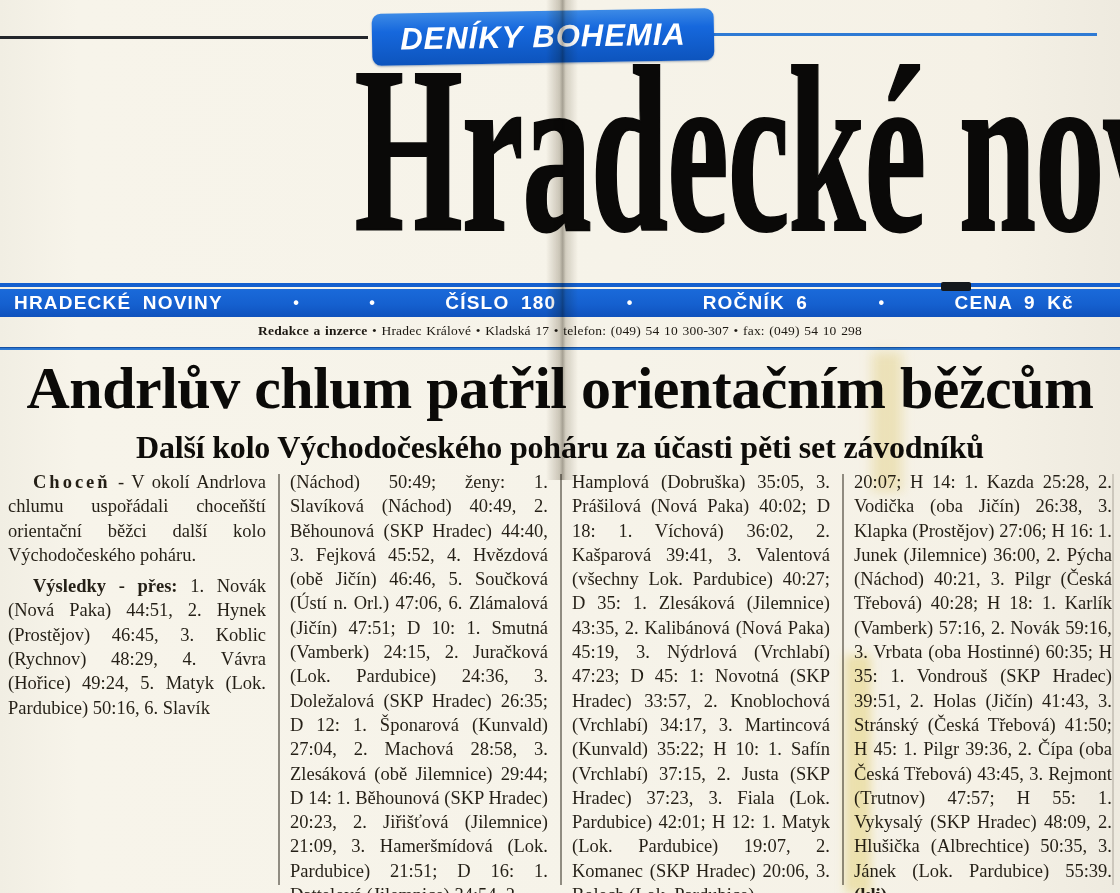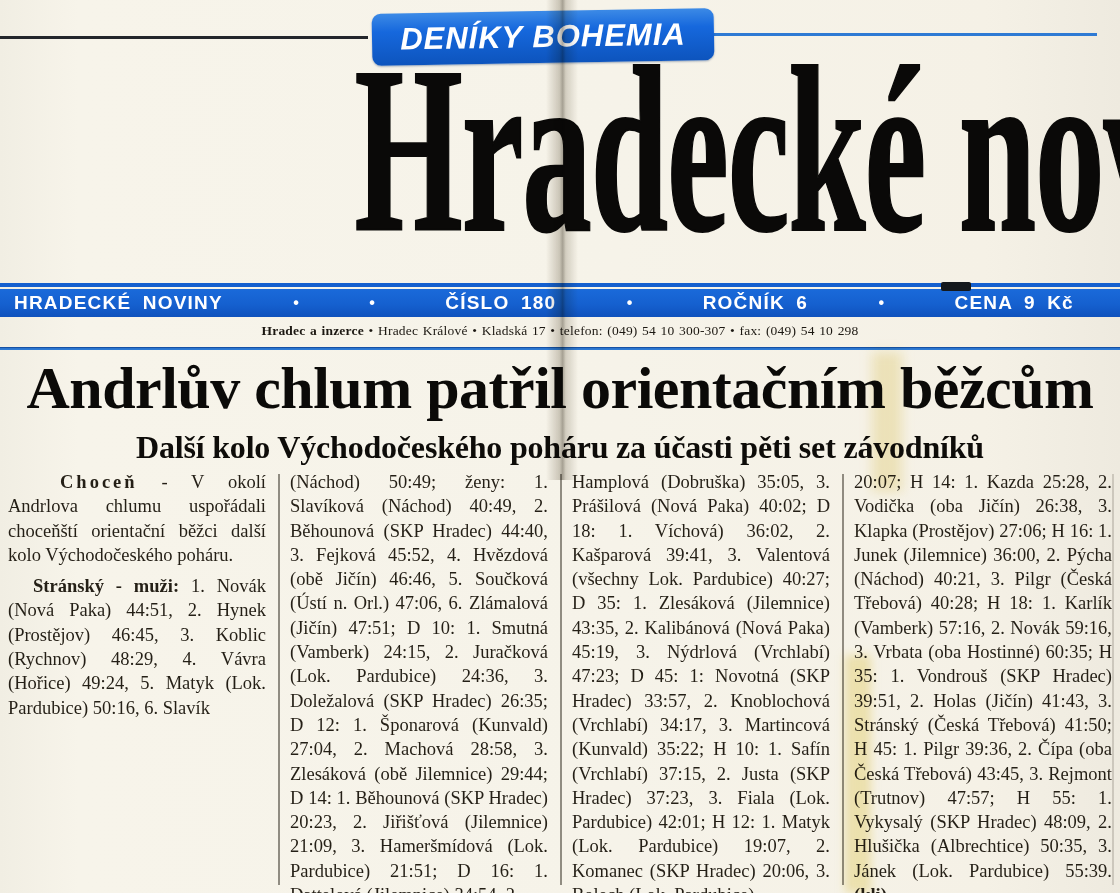--- a/index.html
+++ b/index.html
@@ -63,21 +63,21 @@
     font-size:32px; font-weight:700; color:#0e0c09; letter-spacing:-0.2px; white-space:nowrap;
   }
   
   .columns {
     position:absolute; left:8px; top:470px; width:1104px;
     display:flex; gap:24px;
   }
   .col { flex:1 1 0; font-size:18.5px; line-height:24.3px; text-align:justify; color:#241f16; }
   .col p { margin:0 0 7px 0; }
   .col p.indent { text-indent:25px; }
-  .lead-spaced { font-weight:bold; letter-spacing:3px;margin-left:27px; }
+  .lead-spaced { font-weight:bold; letter-spacing:3px; }
   .b { font-weight:bold; }
   .divider { position:absolute; top:474px; width:1.5px; height:411px; background:rgba(60,54,44,.55); }
   .div1 { left:278px; } .div2 { left:560px; } .div3 { left:842px; }
   .div4 { left:1112px; opacity:.35; }
   
   .crease {
     position:absolute; left:546px; top:0; width:32px; height:480px;
     background:linear-gradient(90deg, rgba(120,110,90,0) 0%, rgba(125,115,95,.34) 42%, rgba(82,74,58,.48) 52%, rgba(125,115,95,.28) 62%, rgba(120,110,90,0) 100%);
     mix-blend-mode:multiply; pointer-events:none;
   }
@@ -113,32 +113,32 @@
       <span class="bullet">•</span>
       <span>ČÍSLO 180</span>
       <span class="bullet">•</span>
       <span>ROČNÍK 6</span>
       <span class="bullet">•</span>
       <span>CENA 9 Kč</span>
     </div>
   </div>
 
   <div class="contact">
-    <span class="b">Hradec a inzerce</span><span> • Hradec Králové • Kladská 17 • telefon: (049) 54 10 300-307 • fax: (049) 54 10 298</span>
+    <span class="b">Redakce a inzerce</span><span> • Hradec Králové • Kladská 17 • telefon: (049) 54 10 300-307 • fax: (049) 54 10 298</span>
   </div>
 
   <div class="section-rule"></div>
 
   <div class="headline">Andrlův chlum patřil orientačním běžcům</div>
   <div class="subheadline">Další kolo Východočeského poháru za účasti pěti set závodníků</div>
 
   <div class="columns">
     <div class="col">
       <p class="indent"><span class="lead-spaced">Choceň</span><span> - V okolí Andrlova chlumu uspořádali choceňští orientační běžci další kolo Východočeského poháru.</span></p>
-      <p class="indent"><span class="b">Stránský - muži:</span><span> 1. Novák (Nová Paka) 44:51, 2. Hynek (Prostějov) 46:45, 3. Koblic (Rychnov) 48:29, 4. Vávra (Hořice) 49:24, 5. Matyk (Lok. Pardubice) 50:16, 6. Slavík</span></p>
+      <p class="indent"><span class="b">Výsledky - přes:</span><span> 1. Novák (Nová Paka) 44:51, 2. Hynek (Prostějov) 46:45, 3. Koblic (Rychnov) 48:29, 4. Vávra (Hořice) 49:24, 5. Matyk (Lok. Pardubice) 50:16, 6. Slavík</span></p>
     </div>
     <div class="col">
       <p>(Náchod) 50:49; ženy: 1. Slavíková (Náchod) 40:49, 2. Běhounová (SKP Hradec) 44:40, 3. Fejková 45:52, 4. Hvězdová (obě Jičín) 46:46, 5. Součková (Ústí n. Orl.) 47:06, 6. Zlámalová (Jičín) 47:51; D 10: 1. Smutná (Vamberk) 24:15, 2. Juračková (Lok. Pardubice) 24:36, 3. Doležalová (SKP Hradec) 26:35; D 12: 1. Šponarová (Kunvald) 27:04, 2. Machová 28:58, 3. Zlesáková (obě Jilemnice) 29:44; D 14: 1. Běhounová (SKP Hradec) 20:23, 2. Jiřišťová (Jilemnice) 21:09, 3. Hameršmídová (Lok. Pardubice) 21:51; D 16: 1. Dattelová (Jilemnice) 34:54, 2.</p>
     </div>
     <div class="col">
       <p>Hamplová (Dobruška) 35:05, 3. Prášilová (Nová Paka) 40:02; D 18: 1. Víchová) 36:02, 2. Kašparová 39:41, 3. Valentová (všechny Lok. Pardubice) 40:27; D 35: 1. Zlesáková (Jilemnice) 43:35, 2. Kalibánová (Nová Paka) 45:19, 3. Nýdrlová (Vrchlabí) 47:23; D 45: 1: Novotná (SKP Hradec) 33:57, 2. Knoblochová (Vrchlabí) 34:17, 3. Martincová (Kunvald) 35:22; H 10: 1. Safín (Vrchlabí) 37:15, 2. Justa (SKP Hradec) 37:23, 3. Fiala (Lok. Pardubice) 42:01; H 12: 1. Matyk (Lok. Pardubice) 19:07, 2. Komanec (SKP Hradec) 20:06, 3. Bolech (Lok. Pardubice)</p>
     </div>
     <div class="col">
       <p><span>20:07; H 14: 1. Kazda 25:28, 2. Vodička (oba Jičín) 26:38, 3. Klapka (Prostějov) 27:06; H 16: 1. Junek (Jilemnice) 36:00, 2. Pýcha (Náchod) 40:21, 3. Pilgr (Česká Třebová) 40:28; H 18: 1. Karlík (Vamberk) 57:16, 2. Novák 59:16, 3. Vrbata (oba Hostinné) 60:35; H 35: 1. Vondrouš (SKP Hradec) 39:51, 2. Holas (Jičín) 41:43, 3. Stránský (Česká Třebová) 41:50; H 45: 1. Pilgr 39:36, 2. Čípa (oba Česká Třebová) 43:45, 3. Rejmont (Trutnov) 47:57; H 55: 1. Vykysalý (SKP Hradec) 48:09, 2. Hlušička (Albrechtice) 50:35, 3. Jánek (Lok. Pardubice) 55:39.</span> <span class="b">(kli)</span></p>
     </div>

